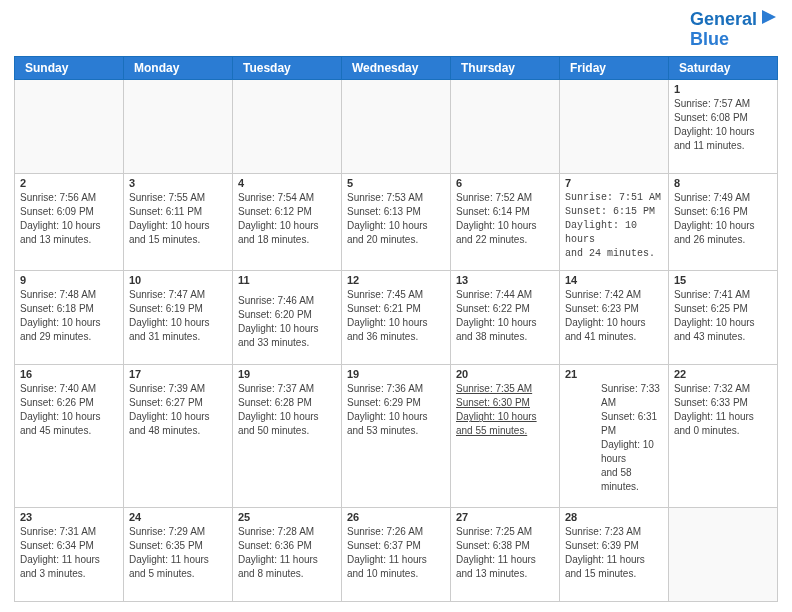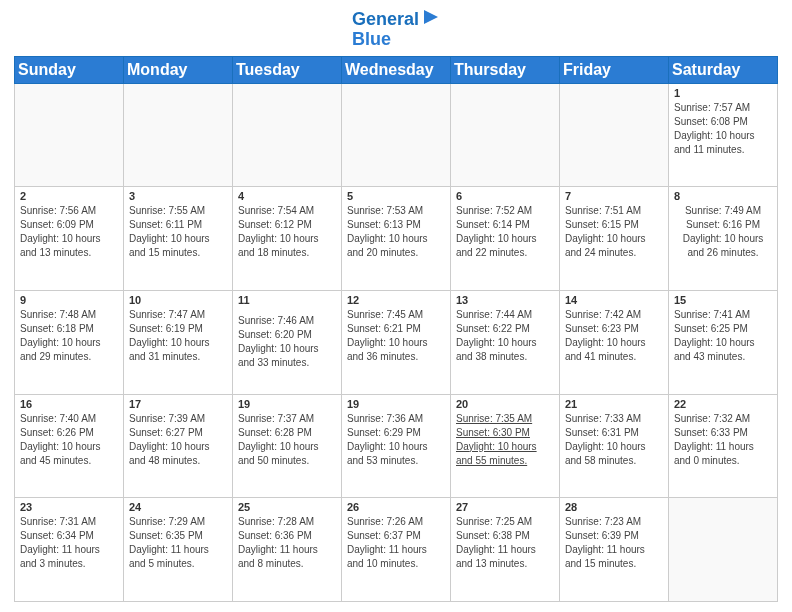--- a/index.html
+++ b/index.html
@@ -12,21 +12,21 @@
     }
     .page {
       width: 792px;
       height: 612px;
       padding: 10px 14px;
       display: flex;
       flex-direction: column;
     }
     .header {
       display: flex;
-      justify-content: center;
+      justify-content: flex-end;
       align-items: flex-start;
       margin-bottom: 6px;
     }
     .logo {
       display: flex;
       align-items: center;
       gap: 0;
     }
     .logo-text {
       font-size: 18px;
@@ -57,23 +57,23 @@
     .calendar {
       flex: 1;
       border: 1px solid #ccc;
       border-collapse: collapse;
       width: 100%;
       table-layout: fixed;
     }
     .calendar th {
       background: #2b7cd3;
       color: #fff;
-      font-size: 16px;
+      font-size: 12px;
       font-weight: bold;
-      padding: 4px 3px;
+      padding: 4px 10px;
       border: 1px solid #1a6fbc;
       text-align: left;
     }
     .calendar td {
       border: 1px solid #ccc;
       vertical-align: top;
       padding: 3px 5px;
       font-size: 9.5px;
       color: #333;
       height: 88px;
@@ -184,28 +184,28 @@
           </td>
           <td>
             <span class="day-num">6</span>
             <div class="day-info" style="white-space: pre-line;">Sunrise: 7:52 AM
 Sunset: 6:14 PM
 Daylight: 10 hours
 and 22 minutes.</div>
           </td>
           <td>
             <span class="day-num">7</span>
-            <div class="day-info" style="white-space: pre-line;">Sunrise: 7:51 AM
+            <div class="day-info" style="white-space: pre-line; font-family: Liberation Mono, monospace;">Sunrise: 7:51 AM
 Sunset: 6:15 PM
 Daylight: 10 hours
 and 24 minutes.</div>
           </td>
           <td>
             <span class="day-num">8</span>
-            <div class="day-info" style="white-space: pre-line; text-align: center;">Sunrise: 7:49 AM
+            <div class="day-info" style="white-space: pre-line;">Sunrise: 7:49 AM
 Sunset: 6:16 PM
 Daylight: 10 hours
 and 26 minutes.</div>
           </td>
         </tr>
         <tr>
           <td>
             <span class="day-num">9</span>
             <div class="day-info" style="white-space: pre-line;">Sunrise: 7:48 AM
 Sunset: 6:18 PM
@@ -286,21 +286,21 @@
           </td>
           <td>
             <span class="day-num">20</span>
             <div class="day-info" style="white-space: pre-line; text-decoration: underline;">Sunrise: 7:35 AM
 Sunset: 6:30 PM
 Daylight: 10 hours
 and 55 minutes.</div>
           </td>
           <td>
             <span class="day-num">21</span>
-            <div class="day-info" style="white-space: pre-line;">Sunrise: 7:33 AM
+            <div class="day-info" style="white-space: pre-line; margin-left: 36px;">Sunrise: 7:33 AM
 Sunset: 6:31 PM
 Daylight: 10 hours
 and 58 minutes.</div>
           </td>
           <td>
             <span class="day-num">22</span>
             <div class="day-info" style="white-space: pre-line;">Sunrise: 7:32 AM
 Sunset: 6:33 PM
 Daylight: 11 hours
 and 0 minutes.</div>

